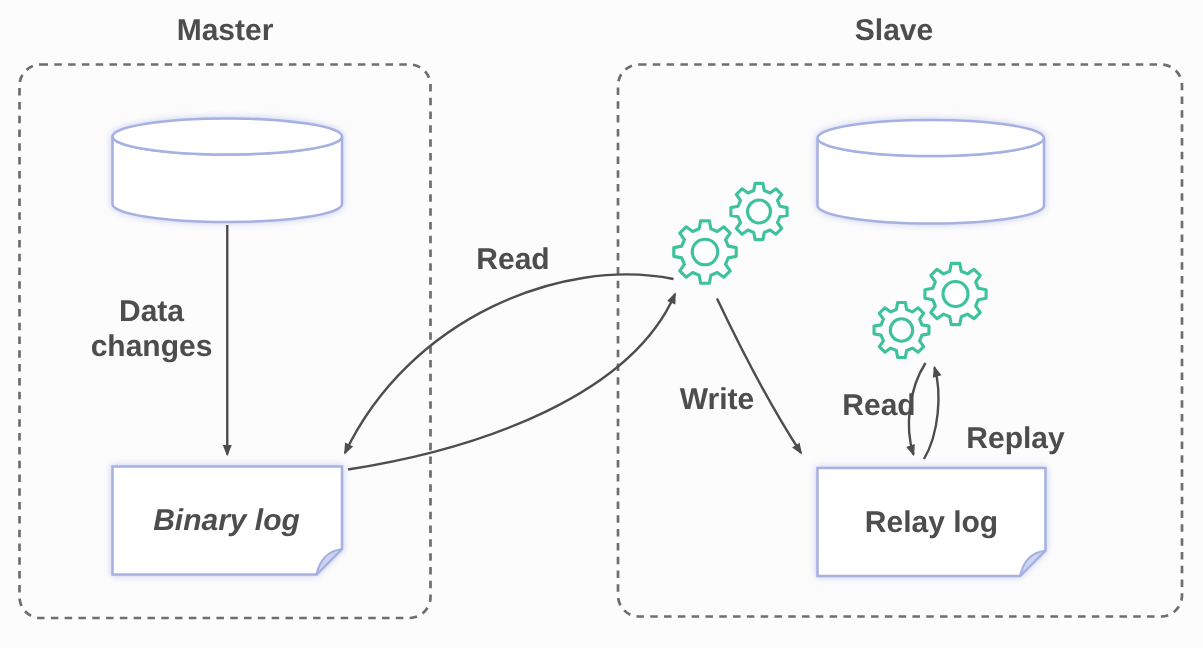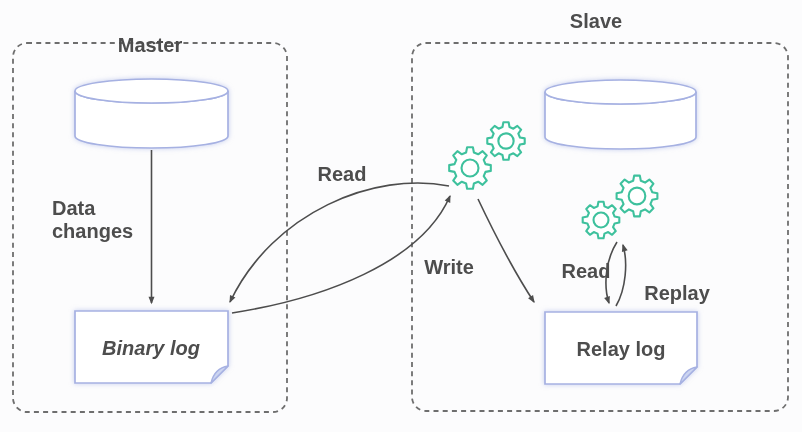--- a/index.html
+++ b/index.html
@@ -57,21 +57,21 @@
     transform: translate(-50%, -50%);
     font-size: 20px;
     font-weight: 600;
     color: var(--text);
     white-space: nowrap;
     line-height: 1.15;
   }
   .label.wrap {
     white-space: normal;
     width: 98px;
-    text-align: left;
+    text-align: center;
   }
 </style>
 </head>
 <body>
 
 <div class="canvas">
 
   <svg width="802" height="432" viewBox="0 0 802 432">
     <defs>
       <marker id="ah" markerWidth="10" markerHeight="8" refX="6.8" refY="3.5" orient="auto" markerUnits="userSpaceOnUse">
@@ -114,27 +114,27 @@
     <g>
       <use href="#gear-shape" transform="translate(470,168)"></use>
       <use href="#gear-shape" transform="translate(506,141) scale(0.9)"></use>
     </g>
     <g>
       <use href="#gear-shape" transform="translate(637,196) scale(0.98)"></use>
       <use href="#gear-shape" transform="translate(601,220) scale(0.88)"></use>
     </g>
   </svg>
 
-  <div class="label" style="left:150px; top:21px;margin-top:24px;">Master</div>
+  <div class="label" style="left:150px; top:21px;">Master</div>
   <div class="label" style="left:585px; top:21px;margin-left:11px;">Slave</div>
 
 
   <div class="label wrap" style="left:101px; top:220px;">Data changes</div>
 
   <div class="label" style="left:342px; top:174px;">Read</div>
-  <div class="label" style="left:449px; top:267px;">Write</div>
+  <div class="label" style="left:478px; top:267px;">Write</div>
   <div class="label" style="left:586px; top:271px;">Read</div>
   <div class="label" style="left:677px; top:277px;margin-top:16px;">Replay</div>
 
   <div class="label" style="left:151px; top:348px;font-style:italic;">Binary log</div>
   <div class="label" style="left:621px; top:349px;">Relay log</div>
 
 </div>
 
 </body></html>

